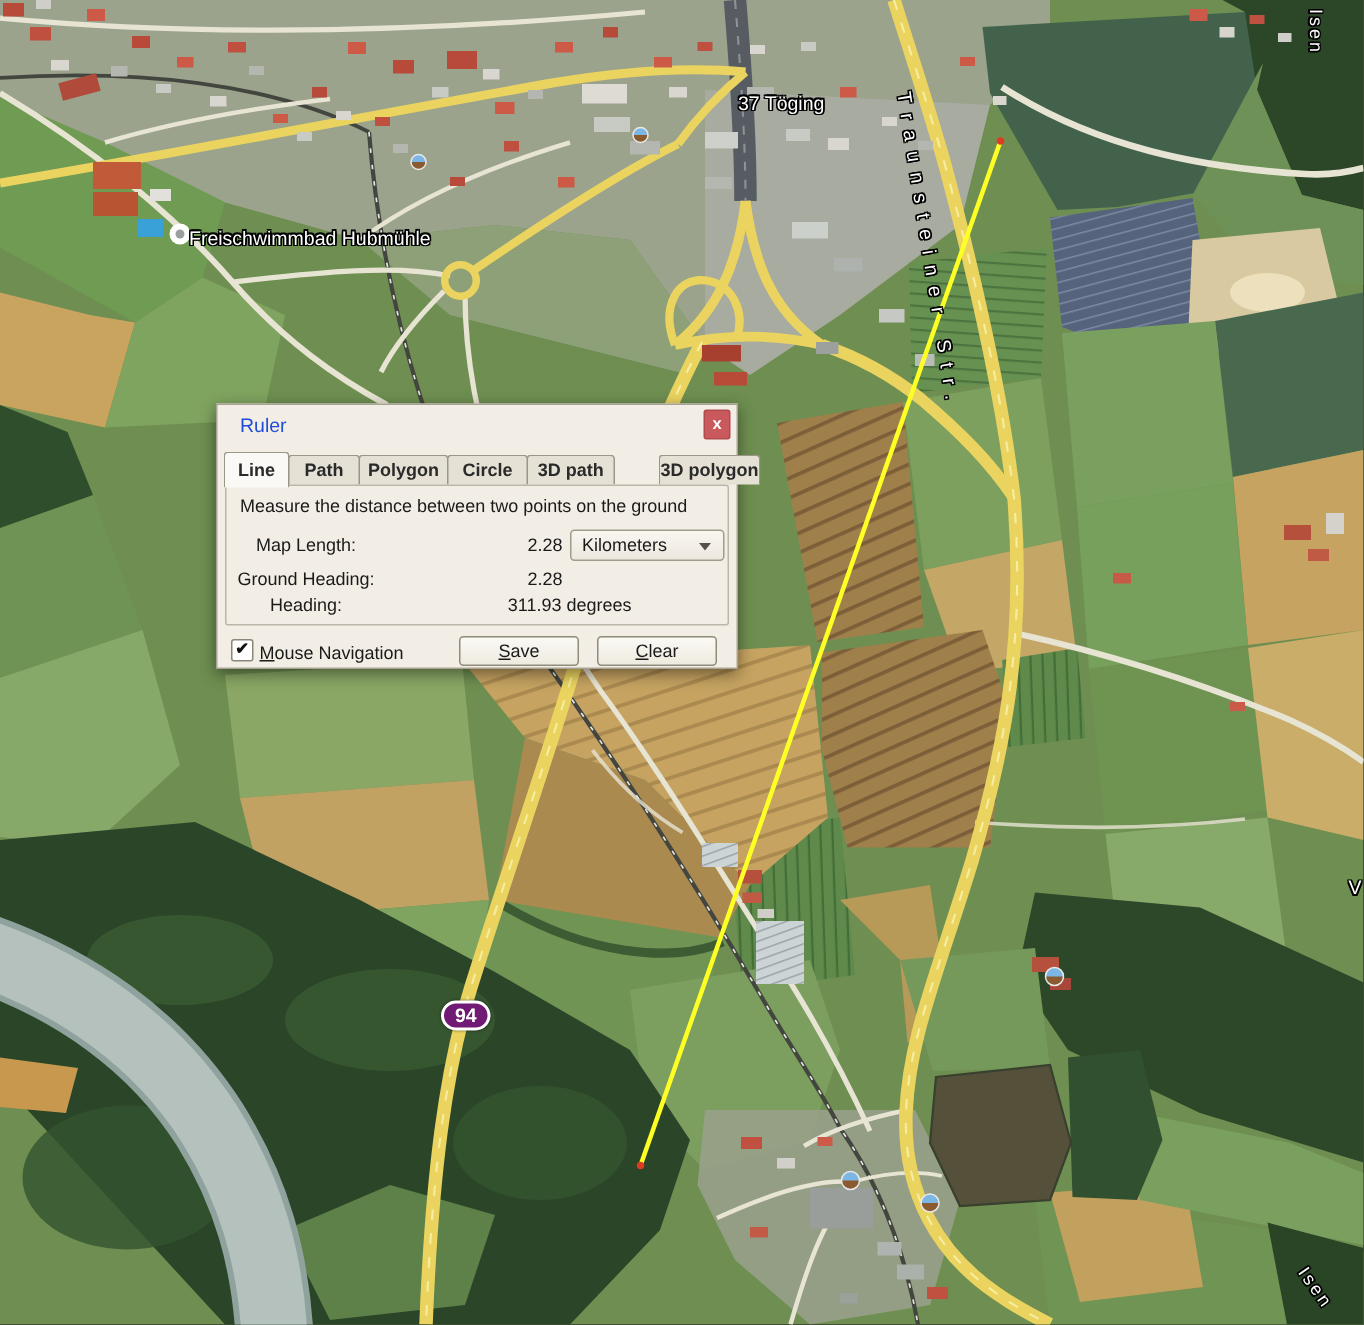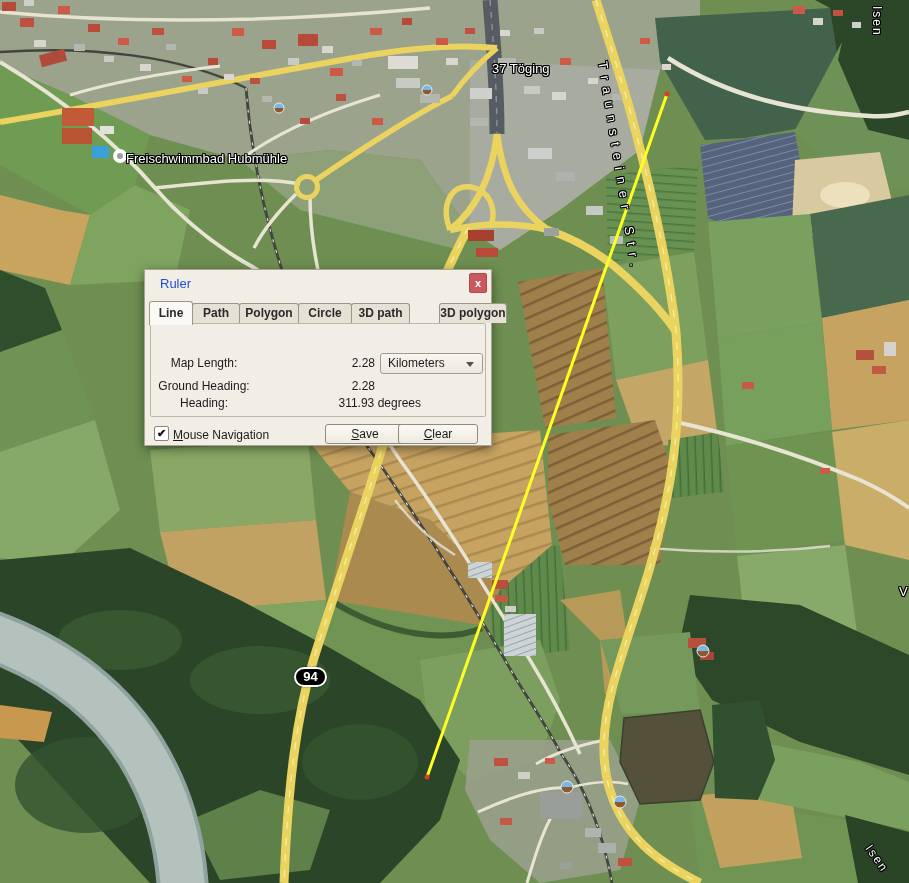--- a/index.html
+++ b/index.html
@@ -8,21 +8,21 @@
   .stage svg{position:absolute;left:0;top:0;}
 
   
   .map-label{position:absolute;color:#fff;font-size:13px;white-space:nowrap;
     text-shadow:-1px -1px 0 #000,1px -1px 0 #000,-1px 1px 0 #000,1px 1px 0 #000,
                 0 -1px 0 #000,0 1px 0 #000,-1px 0 0 #000,1px 0 0 #000;}
   .lbl-street{letter-spacing:7px;transform:rotate(81deg);transform-origin:0 0;}
   .lbl-isen-top{letter-spacing:2px;transform:rotate(90deg);transform-origin:0 0;font-size:12px;}
   .lbl-isen-bot{letter-spacing:2px;transform:rotate(55deg);transform-origin:0 0;font-size:12px;}
   .road-badge{position:absolute;left:294px;top:667px;width:33px;height:20px;
-    background:#000000;border:2px solid #fff;border-radius:10px;box-sizing:border-box;
+    background:#701a75;border:2px solid #fff;border-radius:10px;box-sizing:border-box;
     color:#fff;font-size:13px;font-weight:bold;text-align:center;line-height:16px;
     box-shadow:0 0 2px rgba(0,0,0,.6);}
 
   
   .dlg{position:absolute;left:144px;top:269px;width:348px;height:177px;
     background:#f3eee5;border:1px solid #a8a394;box-sizing:border-box;
     box-shadow:0 3px 10px rgba(0,0,0,.45);font-size:12px;color:#1a1a1a;}
   .dlg-title{position:absolute;left:15px;top:6px;font-size:13px;color:#1d4ed8;}
   .dlg-close{position:absolute;right:4px;top:3px;width:18px;height:20px;
     background:#c9595c;border:1px solid #b04a4e;border-radius:2px;color:#fff;
@@ -45,21 +45,21 @@
     border-left:4px solid transparent;border-right:4px solid transparent;
     border-top:5px solid #55524a;}
   .checkbox{position:absolute;left:9px;top:156px;width:13px;height:13px;background:#fff;
     border:1px solid #8a8678;border-radius:2px;text-align:center;line-height:12px;
     font-size:11px;font-weight:bold;color:#111;}
   .cb-label{position:absolute;left:28px;top:158px;}
   .btn{position:absolute;top:154px;width:80px;height:20px;
     background:linear-gradient(#fbf9f5,#eeeadf);border:1px solid #908c7c;border-radius:3px;
     font-family:"Liberation Sans",sans-serif;font-size:12px;color:#1a1a1a;
     text-align:center;line-height:18px;padding:0;}
-  .btn-save{left:180px;} .btn-clear{left:253px;}
+  .btn-save{left:161px;} .btn-clear{left:253px;}
 </style>
 </head>
 <body>
 
 <div class="stage">
 
 <svg width="909" height="883" viewBox="0 0 909 883">
   <defs>
     <pattern id="rows-dark" width="12" height="12" patternUnits="userSpaceOnUse" patternTransform="rotate(-24)">
       <rect width="12" height="12" fill="#a0804a"></rect>
@@ -333,20 +333,21 @@
   <div class="tab-strip">
     <div class="tab active" style="left:4px;width:42px;">Line</div>
     <div class="tab" style="left:47px;width:46px;">Path</div>
     <div class="tab" style="left:94px;width:58px;">Polygon</div>
     <div class="tab" style="left:153px;width:52px;">Circle</div>
     <div class="tab" style="left:206px;width:57px;">3D path</div>
     <div class="tab" style="left:252px;width:66px;margin-left:42px;">3D polygon</div>
   </div>
 
   <div class="frame">
+    <div class="desc">Measure the distance between two points on the ground</div>
 
     <div class="frow" style="top:32px;">
       <span class="flabel" style="left:0;width:106px;">Map Length:</span>
       <span class="fvalue" style="left:160px;width:64px;">2.28</span>
     </div>
     <div class="dropdown">
       <span>Kilometers</span>
       <span class="dd-arrow"></span>
     </div>
     <div class="frow" style="top:55px;">

